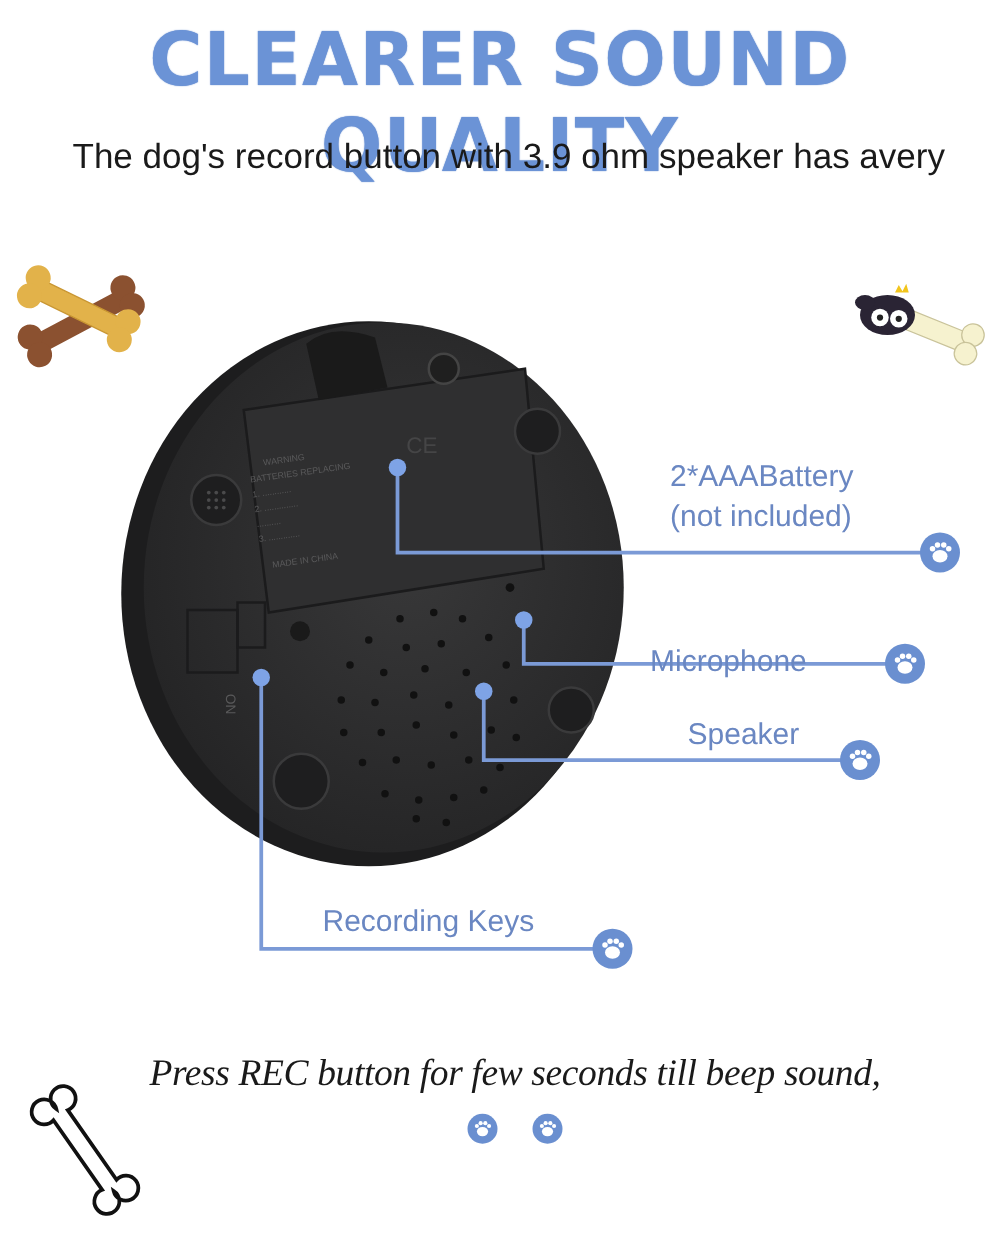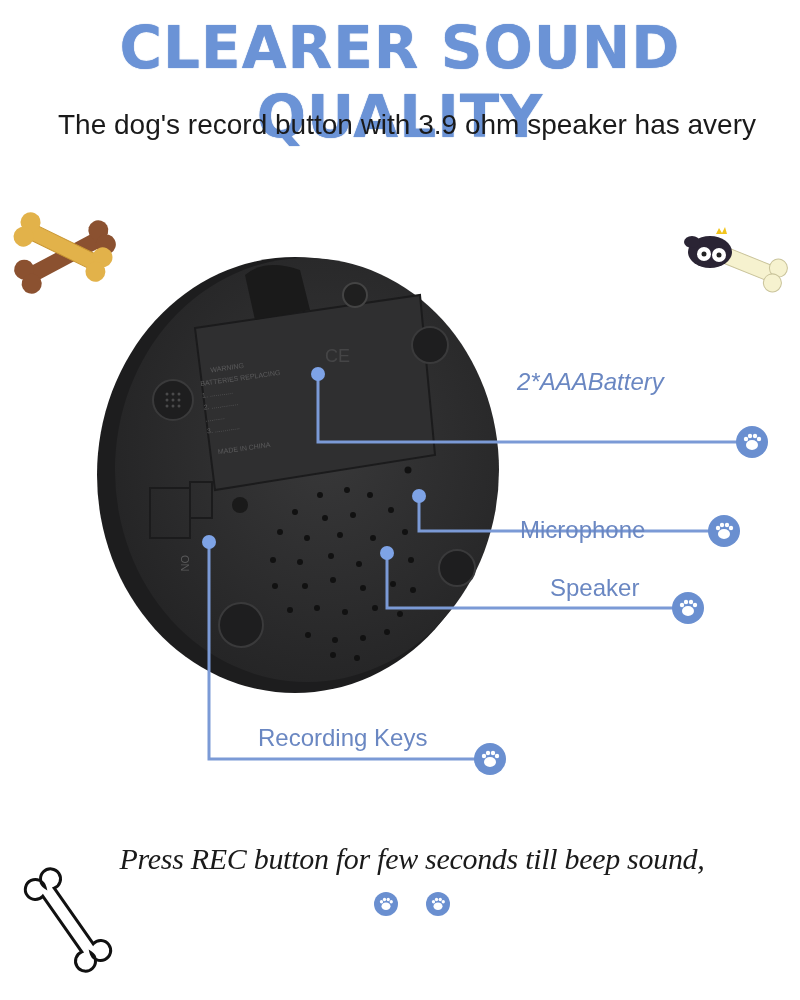--- a/index.html
+++ b/index.html
@@ -178,22 +178,23 @@
     <polyline points="209,542 209,759 490,759"></polyline>
   </g>
   <g fill="#7ea3e6">
     <circle cx="318" cy="374" r="7"></circle>
     <circle cx="419" cy="496" r="7"></circle>
     <circle cx="387" cy="553" r="7"></circle>
     <circle cx="209" cy="542" r="7"></circle>
   </g>
 </svg>
 
-<div class="abs label" style="left:517px;top:366px;font-style:italic;">
+<div class="abs label" style="left:536px;top:366px;">
   <div>2*AAABattery</div>
+  <div>(not included)</div>
 </div>
 <div class="abs label" style="left:520px;top:494px;margin-top:20px;">Microphone</div>
 <div class="abs label" style="left:550px;top:572px;text-align:center;">Speaker</div>
 <div class="abs label" style="left:258px;top:722px;">Recording Keys</div>
 
 <div class="paw" style="left:736px;top:426px;">
   <svg width="32" height="32" viewBox="0 0 32 32">
       <g fill="#fff">
         <ellipse cx="16" cy="19" rx="6" ry="5"></ellipse>
         <circle cx="10" cy="13" r="2.2"></circle>

